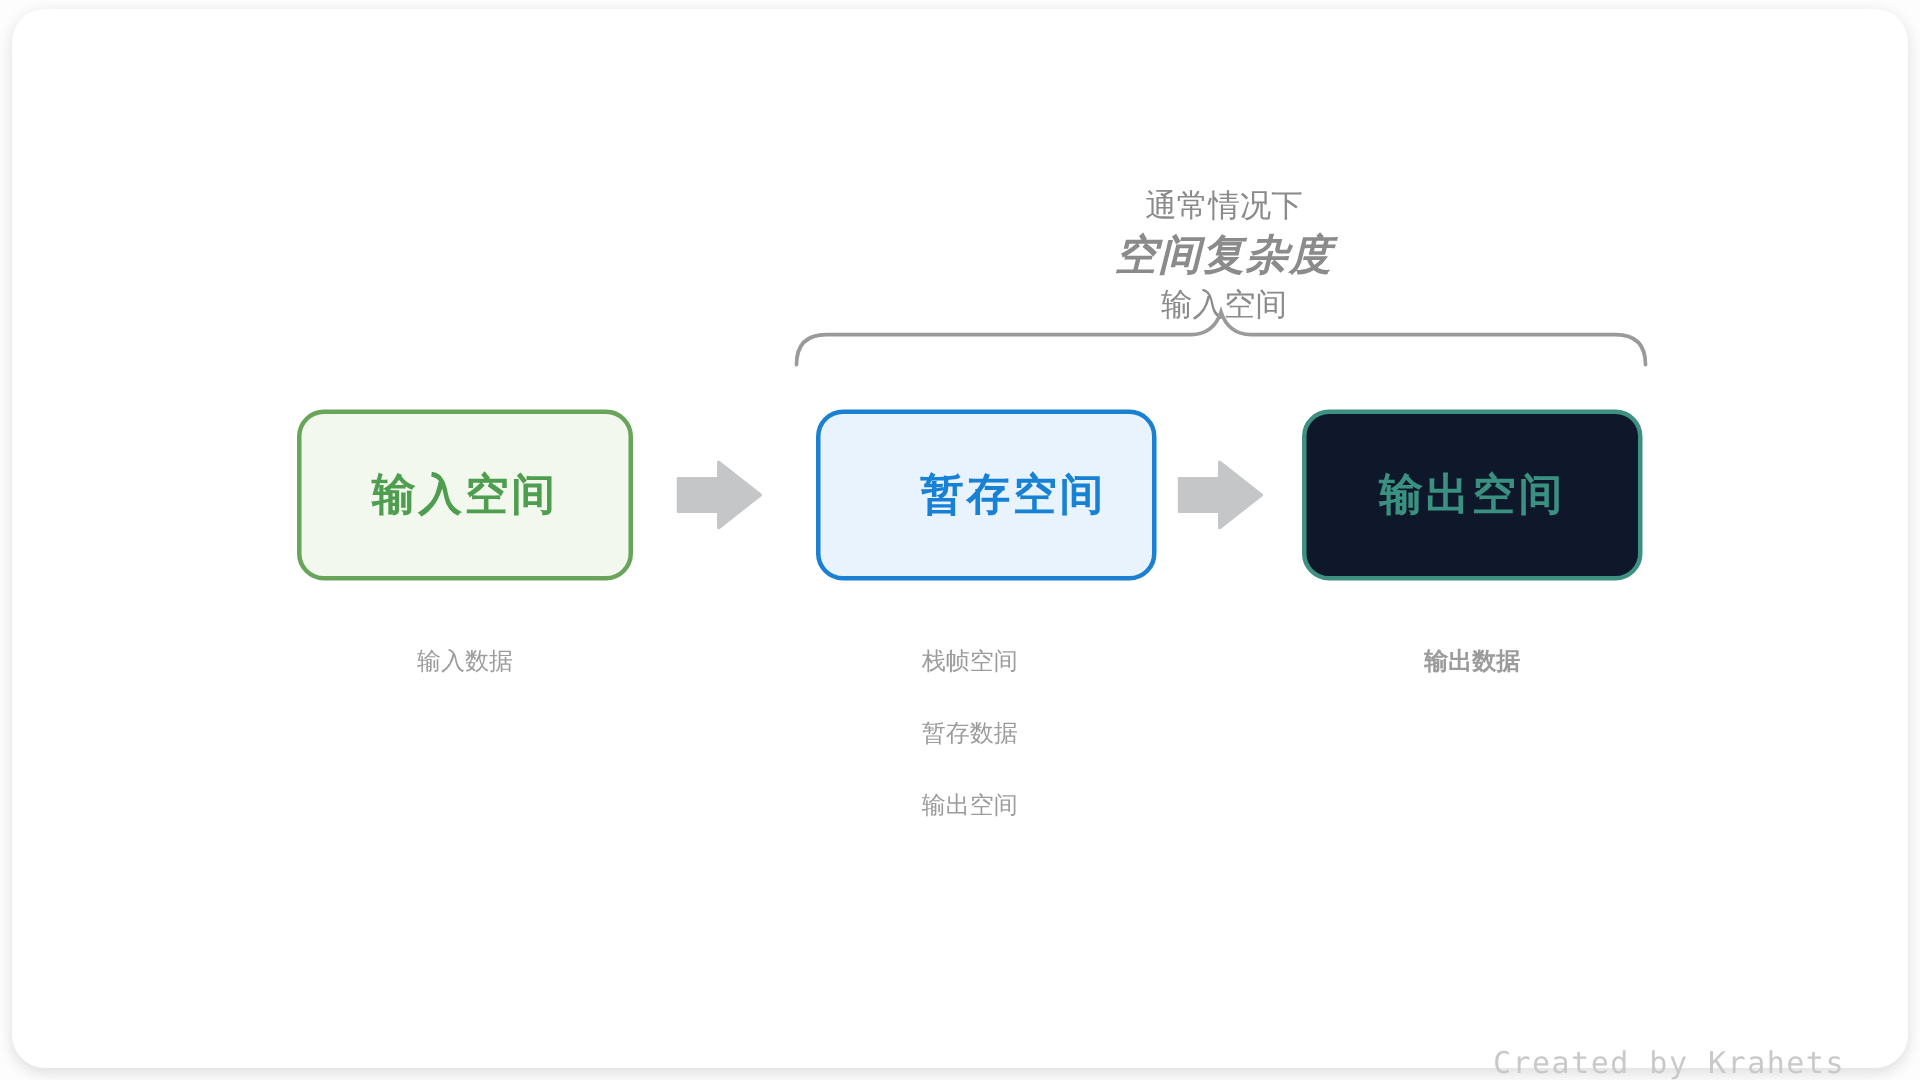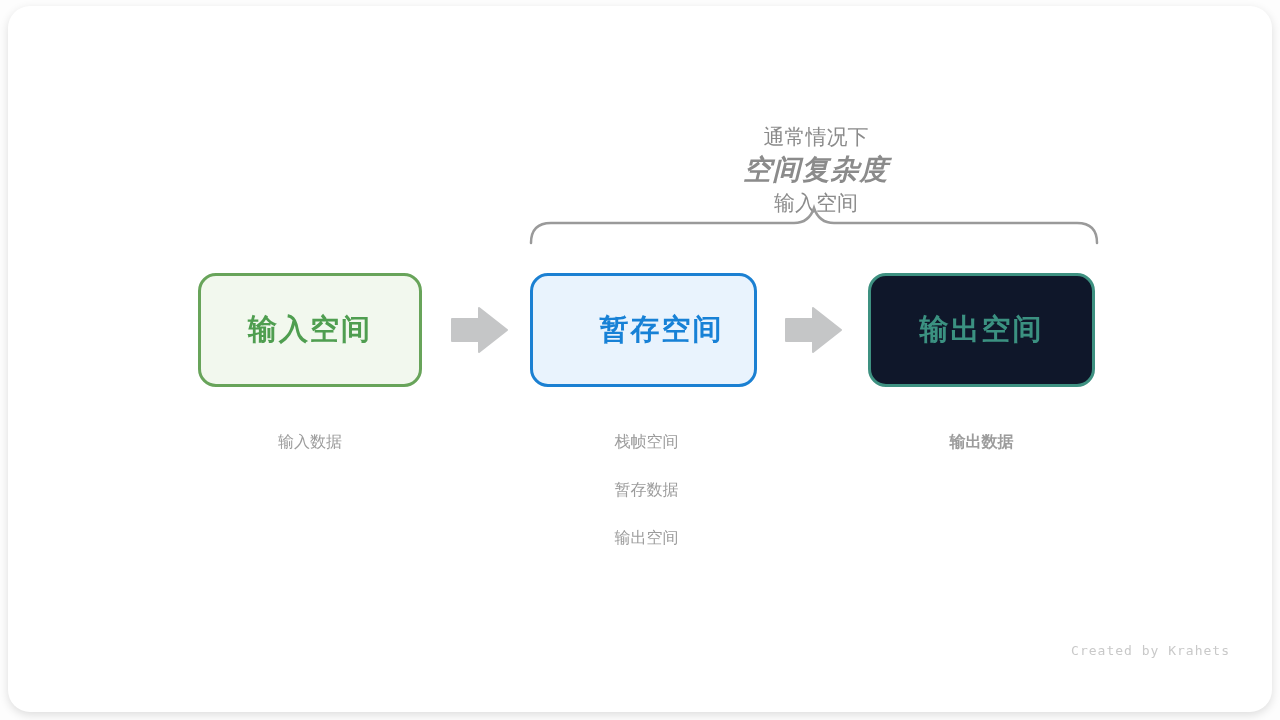--- a/index.html
+++ b/index.html
@@ -66,21 +66,21 @@
     border: 3px solid;
     border-radius: 18px;
     display: flex;
     align-items: center;
     justify-content: center;
     font-size: 29px;
     font-weight: 700;
     letter-spacing: 2px;
   }
   .box-0 { left: 190px; width: 224px; }
-  .box-1 { left: 522px; width: 227px; padding-left: 36px; }
+  .box-1 { left: 536px; width: 227px; padding-left: 36px; }
   .box-2 { left: 860px; width: 227px; }
   .arrow {
     position: absolute;
     top: 301px;
     width: 58px; height: 46px;
   }
   .arrow-0 { left: 443px; }
   .arrow-1 { left: 777px; }
   .arrow polygon {
     fill: var(--arrow);
@@ -94,23 +94,23 @@
     text-align: center;
     color: var(--note);
     font-size: 16px;
     line-height: 48px;
   }
   .notes-0 { left: 190px; width: 224px; }
   .notes-1 { left: 525px; width: 227px; }
   .notes-2 { left: 860px; width: 227px; font-weight: bold; }
   .footer {
     position: absolute;
-    right: 42px; top: 637px;
+    right: 42px; top: 690px;
     color: var(--footer);
-    font-size: 13px;
+    font-size: 20px;
     font-family: "DejaVu Sans Mono", "Liberation Mono", monospace;
     letter-spacing: 1px;
   }
 </style>
 </head>
 <body>
 
 <div class="canvas">
   <div class="card">
 

